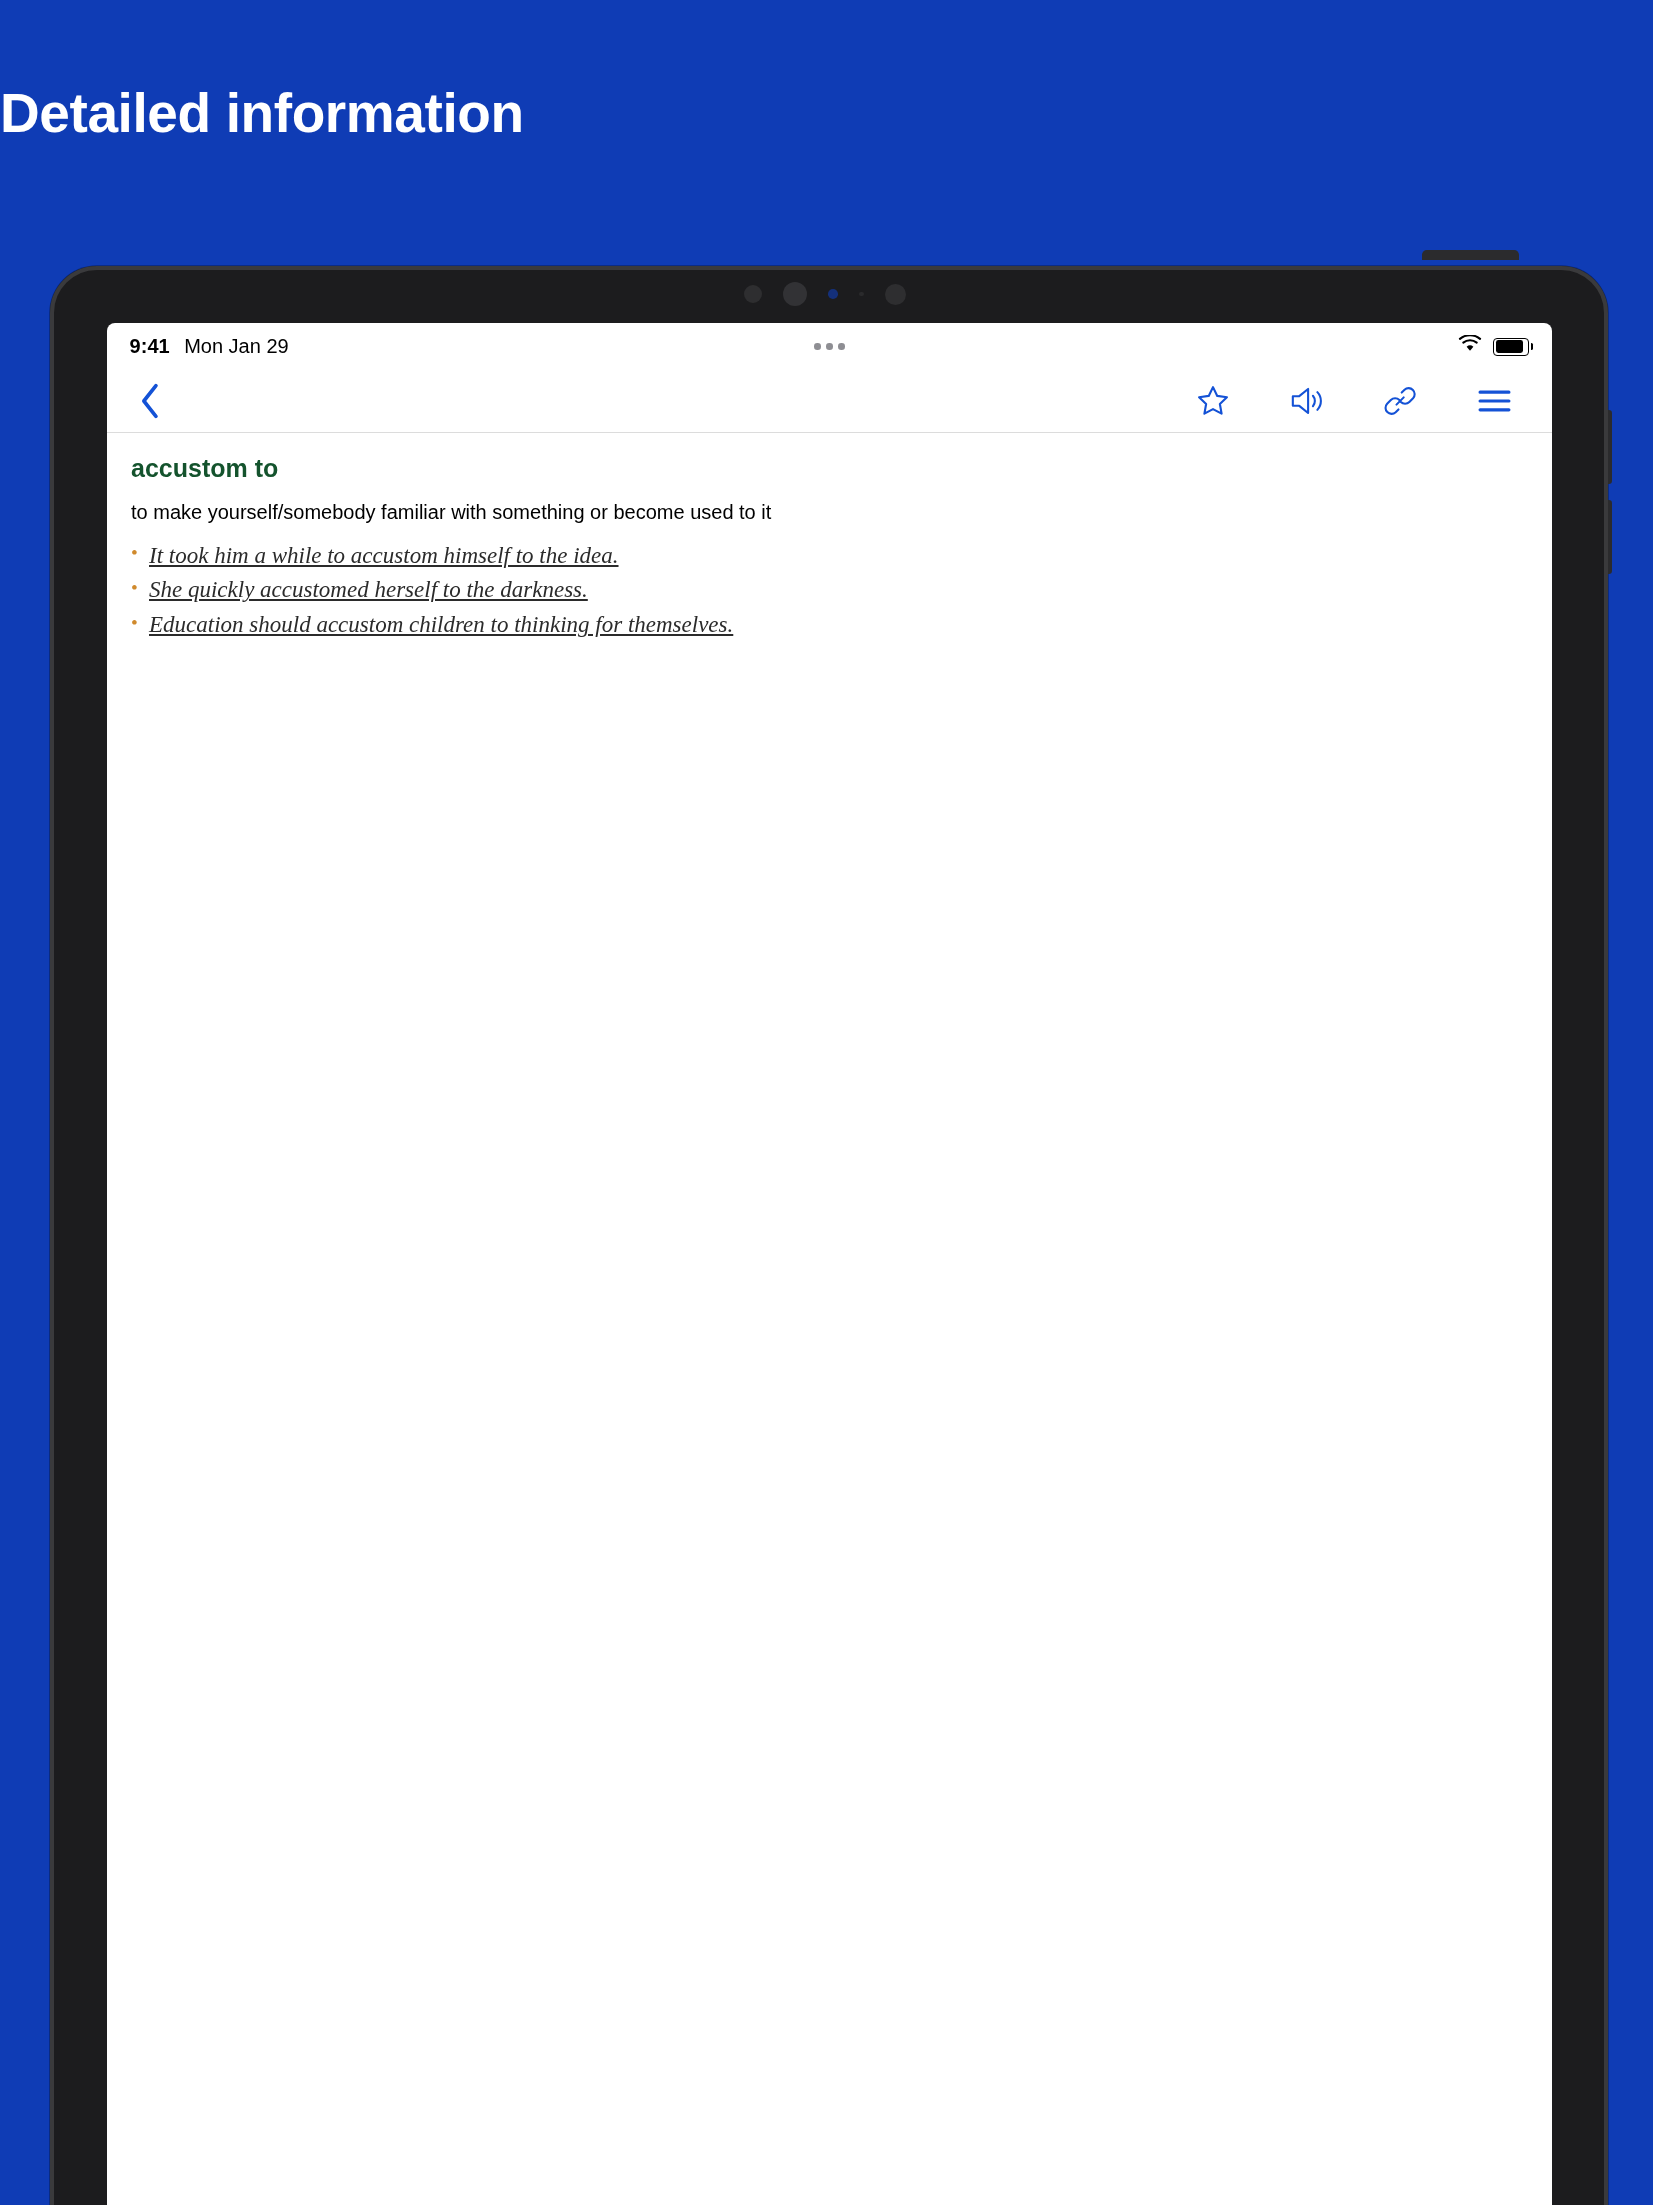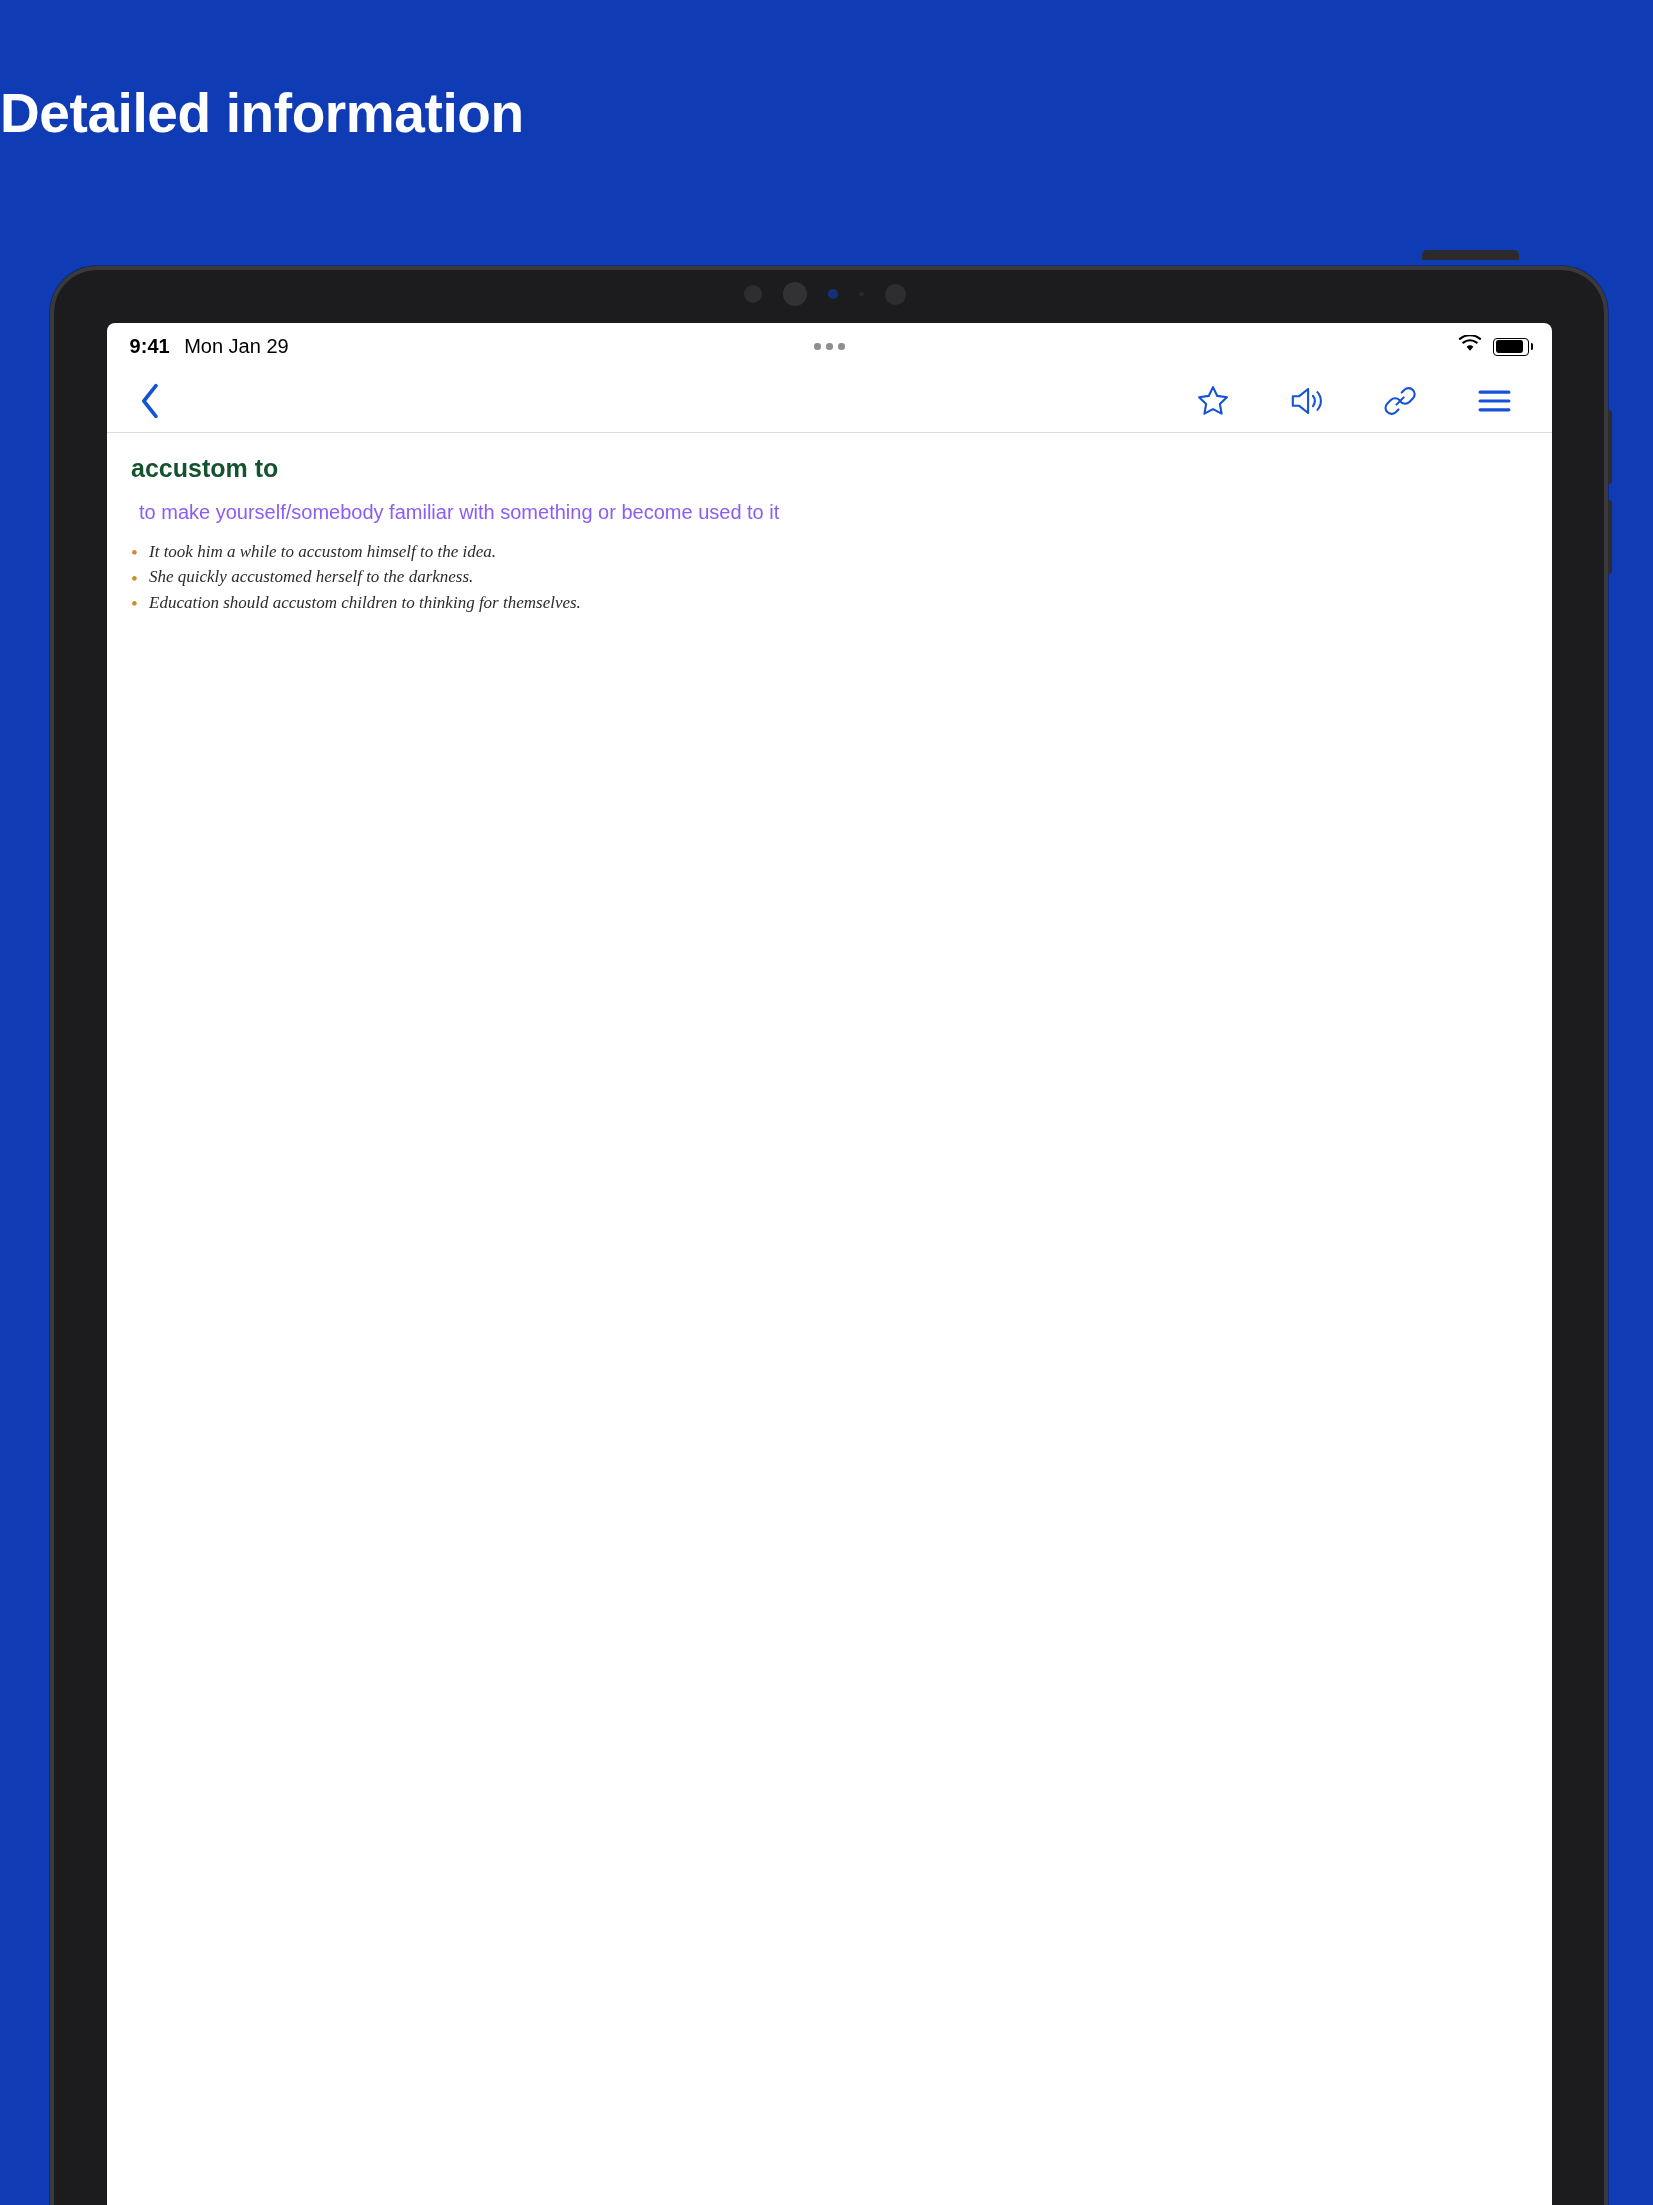--- a/index.html
+++ b/index.html
@@ -203,33 +203,33 @@
   }
   .entry-forms {
     font-size: 22px;
     font-weight: bold;
     color: #111111;
     margin-bottom: 11.3px;
   }
   .entry-forms .sep { font-weight: normal; color: #555; }
   .entry-definition {
     font-size: 20px;
-    color: #8b5cf6;
+    color: #000000;
     margin-bottom: 14.5px;
-    margin-left: 8px;
   }
   .examples { margin: 0; padding: 0; list-style: none; }
   .examples li {
     font-family: "Liberation Serif", serif;
     font-style: italic;
-    font-size: 17px;
+    font-size: 23px;
     color: #2b2b2b;
     line-height: 1.52;
     position: relative;
     padding-left: 18px;
+    text-decoration: underline;
   }
   .examples li::before {
     content: "•";
     position: absolute;
     left: 0;
     top: -0.8px;
     color: #d08a2c;
     font-size: 19.4px;
     font-style: normal;
   }

